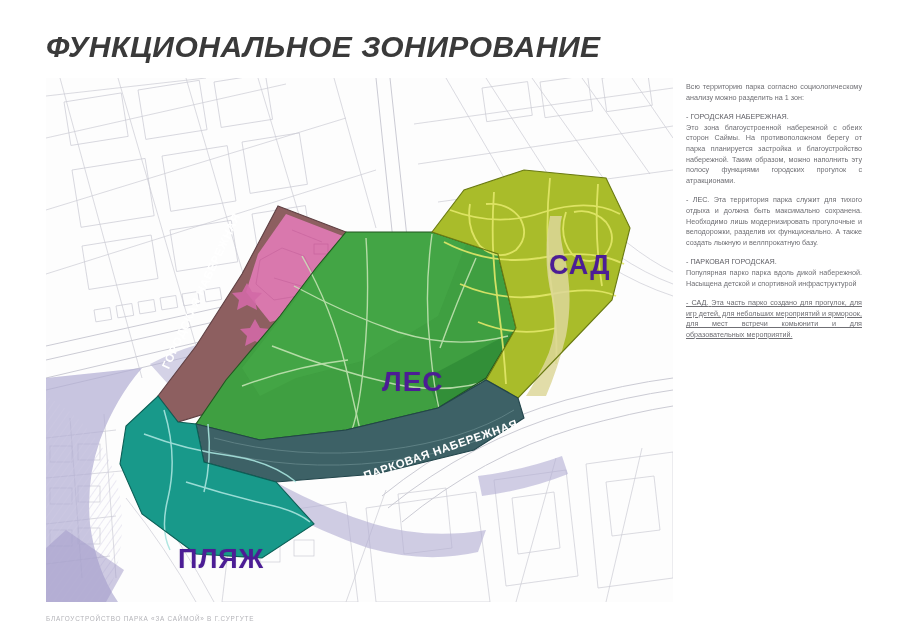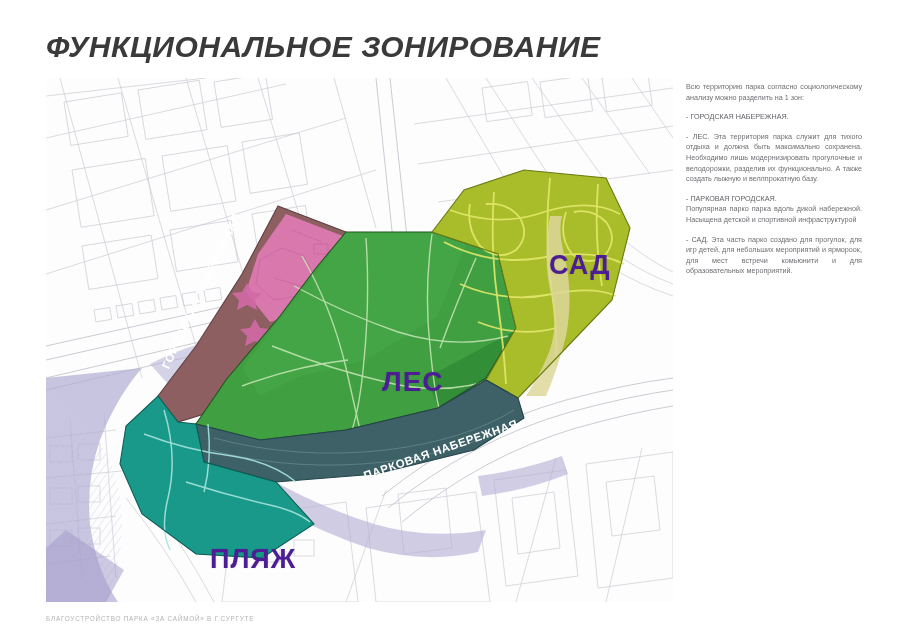--- a/index.html
+++ b/index.html
@@ -30,40 +30,40 @@
   .map-svg{display:block;width:627px;height:524px;}
 
   
   .zone-label{
     position:absolute;color:#4c1d95;font-weight:bold;
     letter-spacing:1px;pointer-events:none;
     text-shadow:0 0 2px rgba(0,0,0,.12);
   }
   #lbl-les{left:298px;top:288px;font-size:28px;margin-left:38px;}
   #lbl-sad{left:503px;top:172px;font-size:27px;}
-  #lbl-plyazh{left:132px;top:466px;font-size:27px;margin-left:32px;}
+  #lbl-plyazh{left:132px;top:466px;font-size:27px;}
   .rot-label{
     position:absolute;color:#ffffff;font-weight:bold;
     font-size:11.5px;letter-spacing:.6px;white-space:nowrap;
     pointer-events:none;
   }
   #lbl-gorod{left:119px;top:284px;transform:rotate(-65deg);transform-origin:left center;}
   #lbl-park{left:318px;top:392px;transform:rotate(-19deg);transform-origin:left center;}
 
   
   .text-col{
     position:absolute;left:686px;top:82px;
     width:176px;height:520px;
     color:#6f6f74;
     font-size:7.2px;
     line-height:10.6px;
     text-align:justify;
   }
   .text-col p{margin:0 0 9px 0;}
-  .text-col p:last-child{margin-bottom:7px;}
+  .text-col p:last-child{margin-bottom:7px;text-decoration:underline;}
   .zone-head{color:#5f5f65;}
 
   
   .footer{
     position:absolute;left:46px;top:615px;
     font-size:6.4px;letter-spacing:.75px;
     color:#b3b3b8;white-space:nowrap;
   }
 </style>
 </head>
@@ -247,20 +247,21 @@
     <div class="zone-label" id="lbl-plyazh">ПЛЯЖ</div>
     <div class="rot-label" id="lbl-gorod">ГОРОДСКАЯ НАБЕРЕЖНАЯ</div>
     <div class="rot-label" id="lbl-park">ПАРКОВАЯ НАБЕРЕЖНАЯ</div>
   </div>
 
   <div class="text-col">
     <p>Всю территорию парка согласно социологическому анализу можно разделить на 1 зон:</p>
 
     <p>
       <span class="zone-head">- ГОРОДСКАЯ НАБЕРЕЖНАЯ.</span><br>
+      <span>Это зона благоустроенной набережной с обеих сторон Саймы. На противоположном берегу от парка планируется застройка и благоустройство набережной. Таким образом, можно наполнить эту полосу функциями городских прогулок с атракционами.</span>
     </p>
 
 
     <p>
       <span class="zone-head">- ЛЕС.</span>
       <span>Эта территория парка служит для тихого отдыха и должна быть максимально сохранена. Необходимо лишь модернизировать прогулочные и велодорожки, разделив их функционально. А также создать лыжную и веллпрокатную базу.</span>
     </p>
 
     <p>
       <span class="zone-head">- ПАРКОВАЯ ГОРОДСКАЯ.</span><br>

